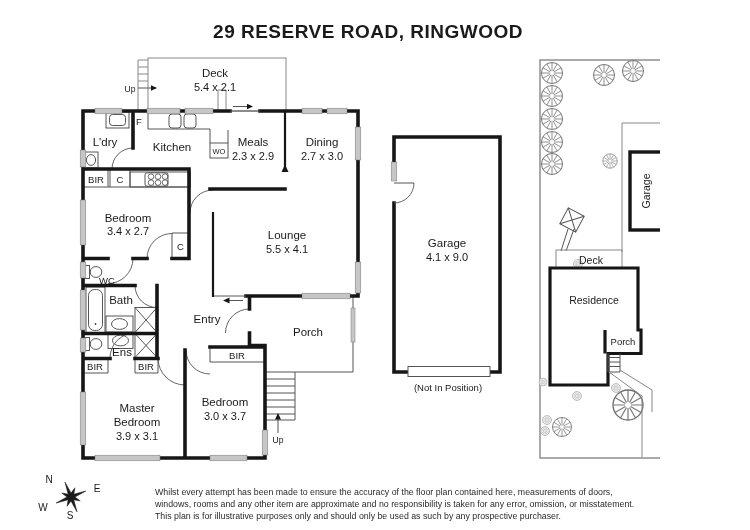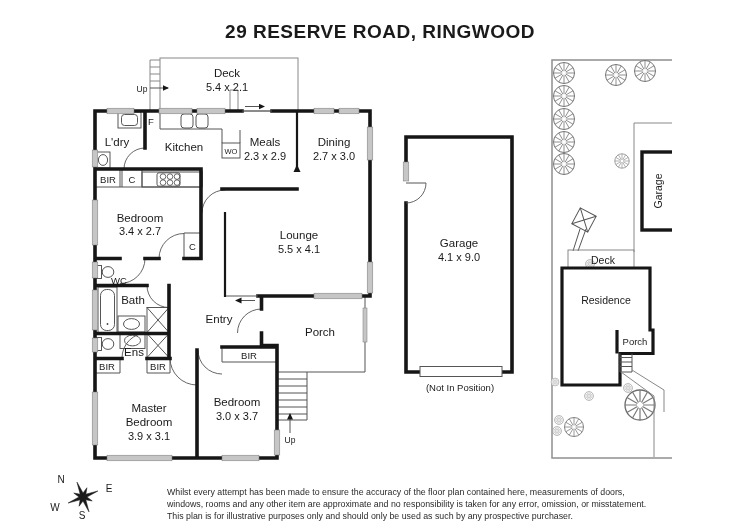--- a/index.html
+++ b/index.html
@@ -1,17 +1,17 @@
 <!DOCTYPE html>
 <html><head>
 <meta charset="utf-8">
 <style>
   html,body{margin:0;padding:0;background:#fff;}
   #stage{position:relative;width:660px;height:530px;background:#ffffff;overflow:hidden;
-         font-family:"Liberation Sans", sans-serif;margin-left:12px;}
+         font-family:"Liberation Sans", sans-serif;}
   svg text{font-family:"Liberation Sans", sans-serif;fill:#1a1a1a;}
   .title{font-size:19px;font-weight:bold;letter-spacing:.5px;}
   .rm{font-size:11.5px;text-anchor:middle;}
   .dim{font-size:11px;text-anchor:middle;}
   .sm{font-size:9.5px;text-anchor:middle;}
   .xs{font-size:7.5px;text-anchor:middle;}
   .up{font-size:8.5px;text-anchor:middle;}
   .site{font-size:10.5px;text-anchor:middle;}
   .cmp{font-size:10px;text-anchor:middle;}
   .disc{font-size:8.8px;fill:#2a2a2a;}

